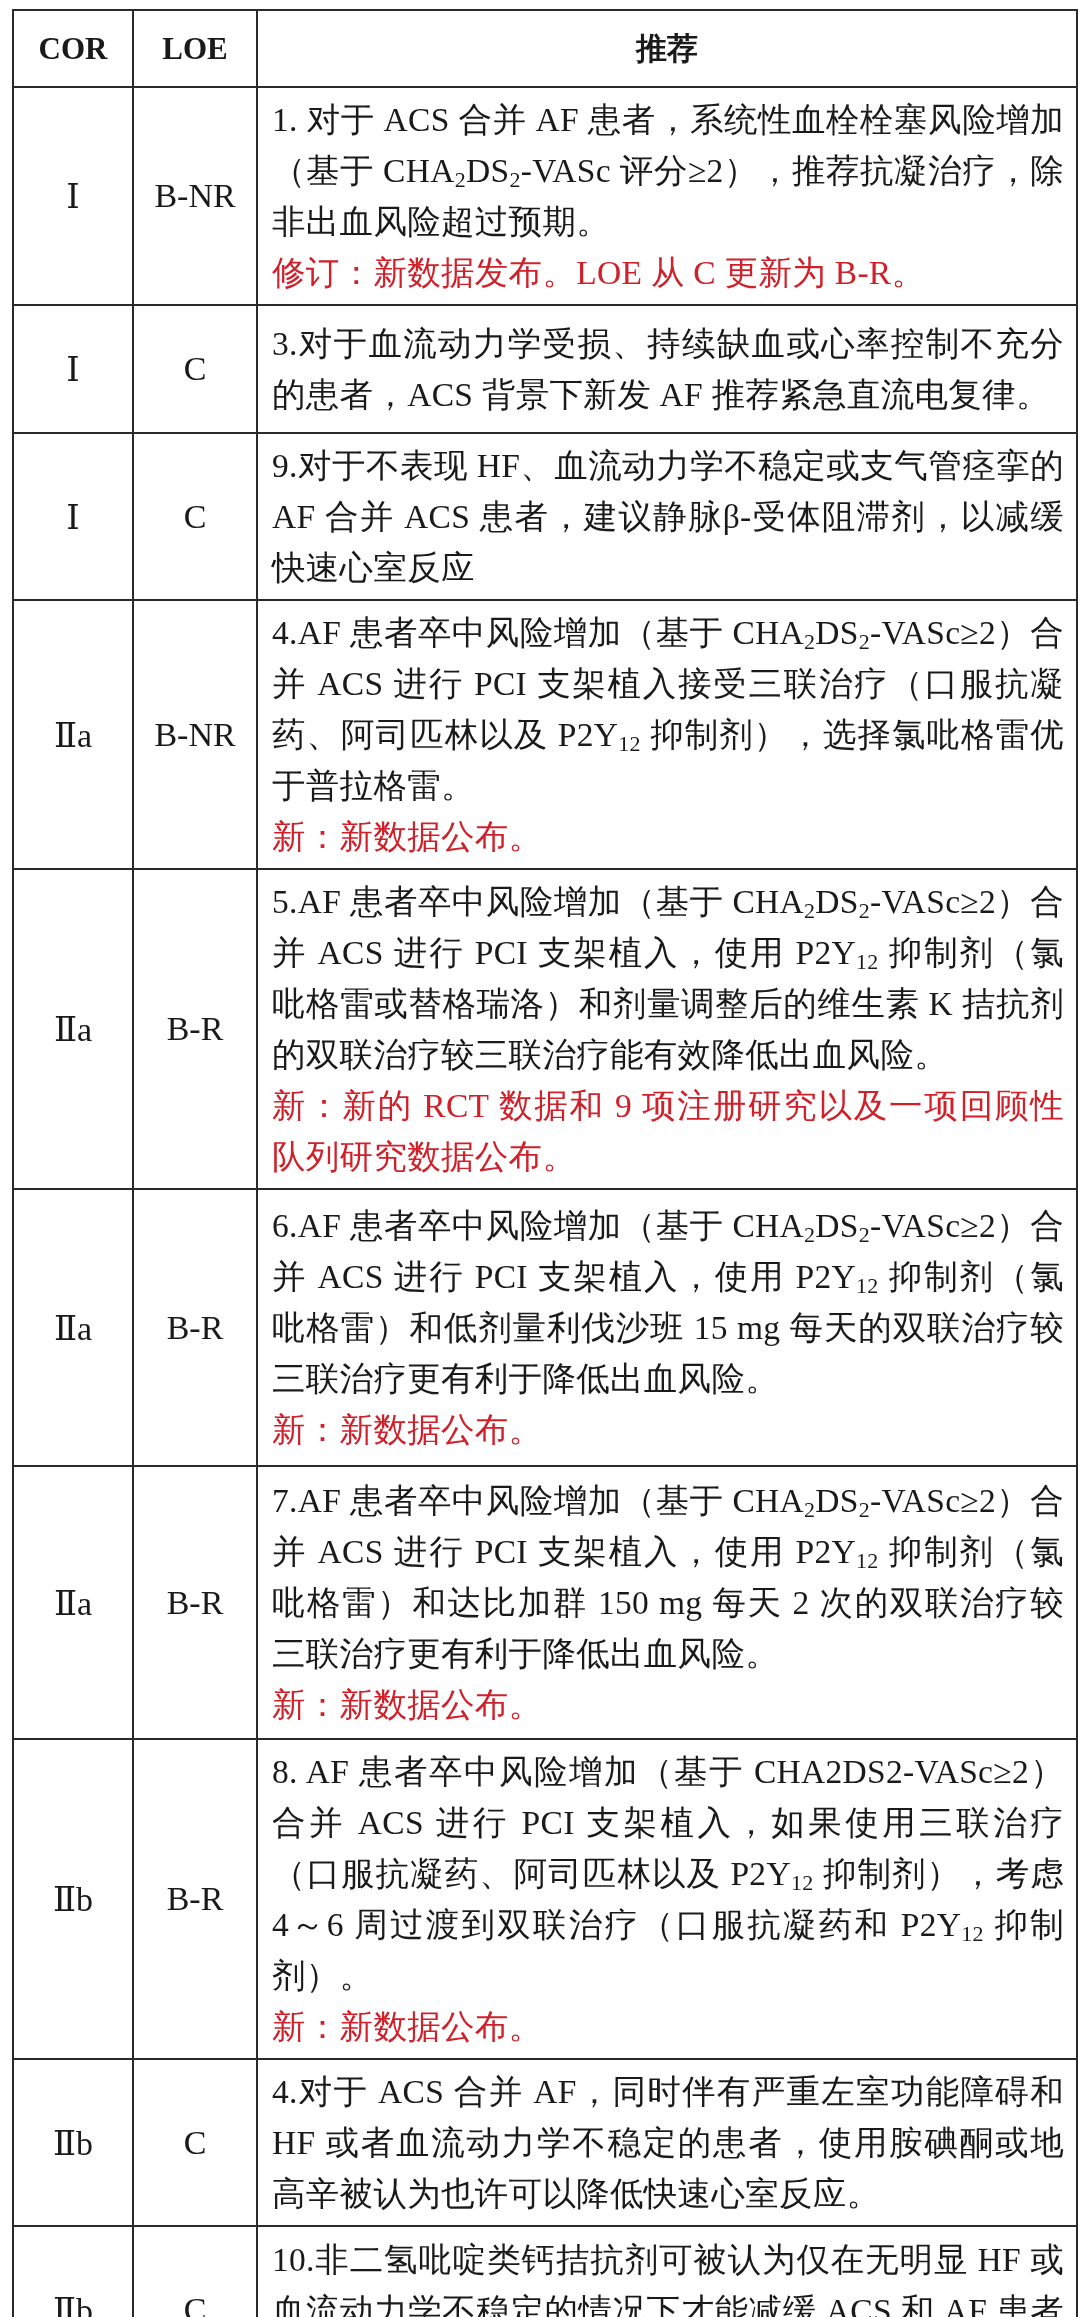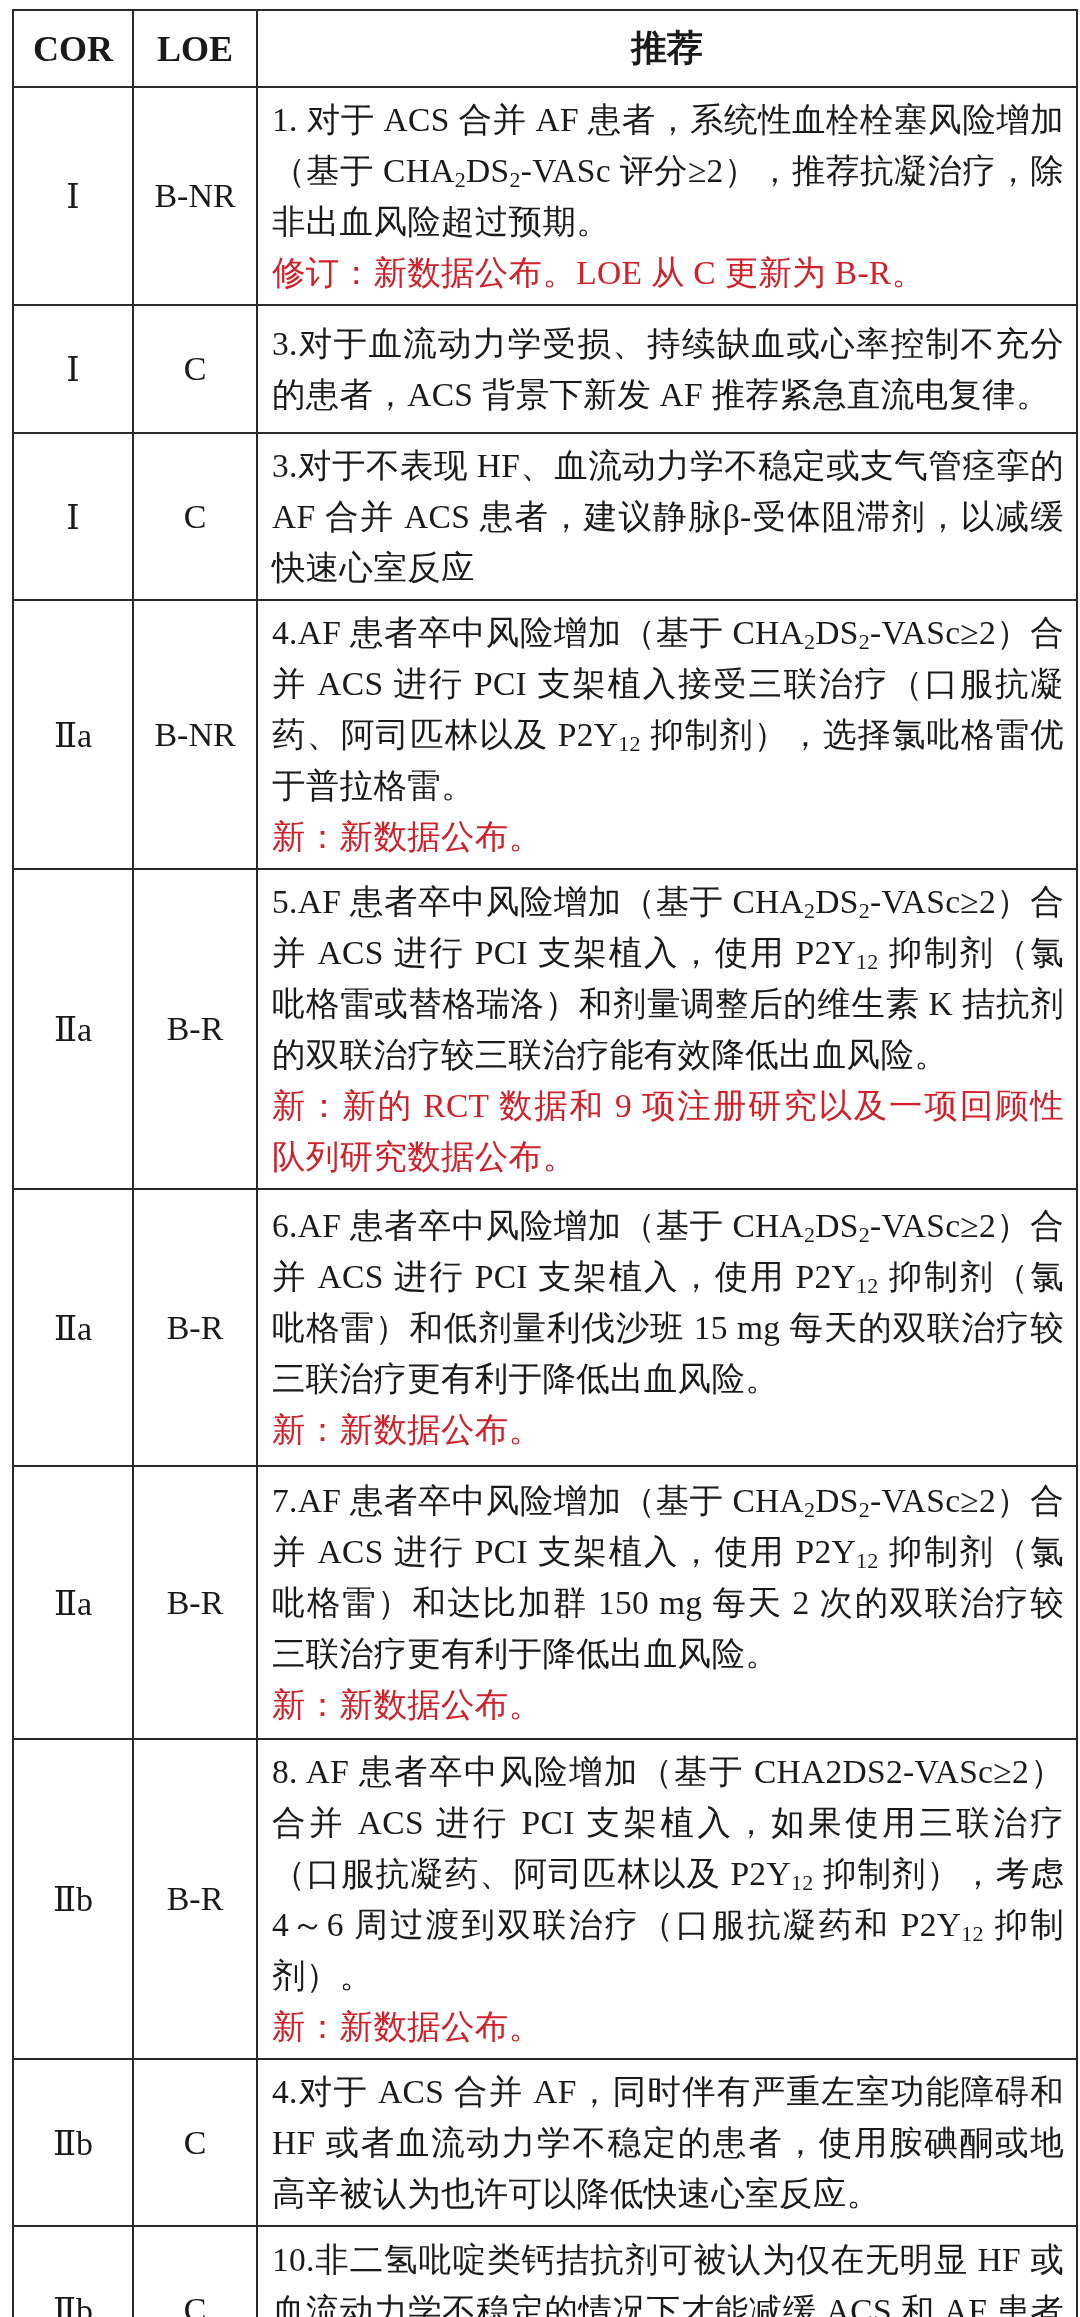--- a/index.html
+++ b/index.html
@@ -4,21 +4,21 @@
 <style>
   html, body { margin: 0; padding: 0; background: #ffffff; }
   body { width: 1080px; height: 2317px; position: relative; overflow: hidden;
          font-family: "Liberation Serif", "DejaVu Serif", serif; color: #1a1a1a; }
   table.rec { position: absolute; left: 12px; top: 9px; width: 1064px;
               border-collapse: collapse; table-layout: fixed; }
   table.rec td, table.rec th { border: 2px solid #2a2a2a; padding: 0; vertical-align: middle; }
   col.c-cor { width: 120px; }
   col.c-loe { width: 124px; }
   col.c-rec { width: 820px; }
-  th { font-weight: bold; font-size: 36px; text-align: center; height: 75px; }
+  th { font-weight: bold; font-size: 31px; text-align: center; height: 75px; }
   td.cor, td.loe { text-align: center; font-size: 34px; }
   td.rec { padding: 6px 12px 6px 14px !important; font-size: 33.5px; line-height: 51px;
            text-align: justify; letter-spacing: 0.3px; }
   .note { color: #d0202a; display: block; }
   .line { display: block; }
   sub { font-size: 22px; vertical-align: -5px; line-height: 0; }
 </style>
 </head>
 <body>
 
@@ -34,36 +34,36 @@
       <th>LOE</th>
       <th>推荐</th>
     </tr>
   </thead>
   <tbody id="rows">
       <tr style="height: 216px;">
     <td class="cor">Ⅰ</td>
     <td class="loe">B-NR</td>
     <td class="rec">
       <span class="line">1. 对于 ACS 合并 AF 患者，系统性血栓栓塞风险增加（基于 CHA<sub>2</sub>DS<sub>2</sub>-VASc 评分≥2），推荐抗凝治疗，除非出血风险超过预期。</span>
-      <span class="note">修订：新数据公布。LOE 从 C 更新为 B-R。</span>
+      <span class="note">修订：新数据发布。LOE 从 C 更新为 B-R。</span>
     </td>
   </tr>
       <tr style="height: 128px;">
     <td class="cor">Ⅰ</td>
     <td class="loe">C</td>
     <td class="rec">
       <span class="line">3.对于血流动力学受损、持续缺血或心率控制不充分的患者，ACS 背景下新发 AF 推荐紧急直流电复律。</span>
 
     </td>
   </tr>
       <tr style="height: 153px;">
     <td class="cor">Ⅰ</td>
     <td class="loe">C</td>
     <td class="rec">
-      <span class="line">3.对于不表现 HF、血流动力学不稳定或支气管痉挛的 AF 合并 ACS 患者，建议静脉β-受体阻滞剂，以减缓快速心室反应</span>
+      <span class="line">9.对于不表现 HF、血流动力学不稳定或支气管痉挛的 AF 合并 ACS 患者，建议静脉β-受体阻滞剂，以减缓快速心室反应</span>
 
     </td>
   </tr>
       <tr style="height: 251px;">
     <td class="cor">Ⅱa</td>
     <td class="loe">B-NR</td>
     <td class="rec">
       <span class="line">4.AF 患者卒中风险增加（基于 CHA<sub>2</sub>DS<sub>2</sub>-VASc≥2）合并 ACS 进行 PCI 支架植入接受三联治疗（口服抗凝药、阿司匹林以及 P2Y<sub>12</sub> 抑制剂），选择氯吡格雷优于普拉格雷。</span>
       <span class="note">新：新数据公布。</span>
     </td>

